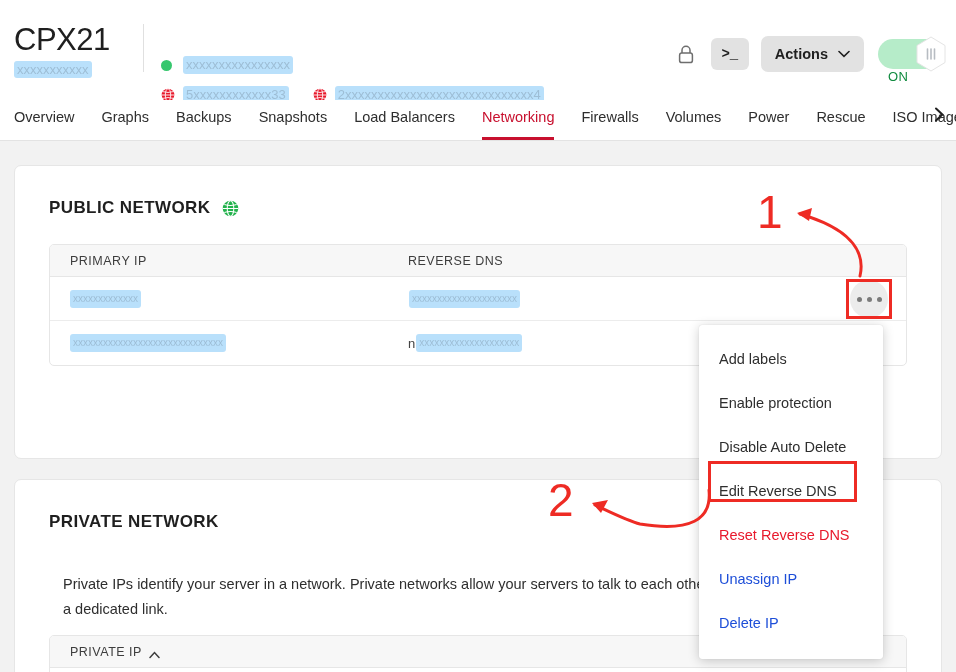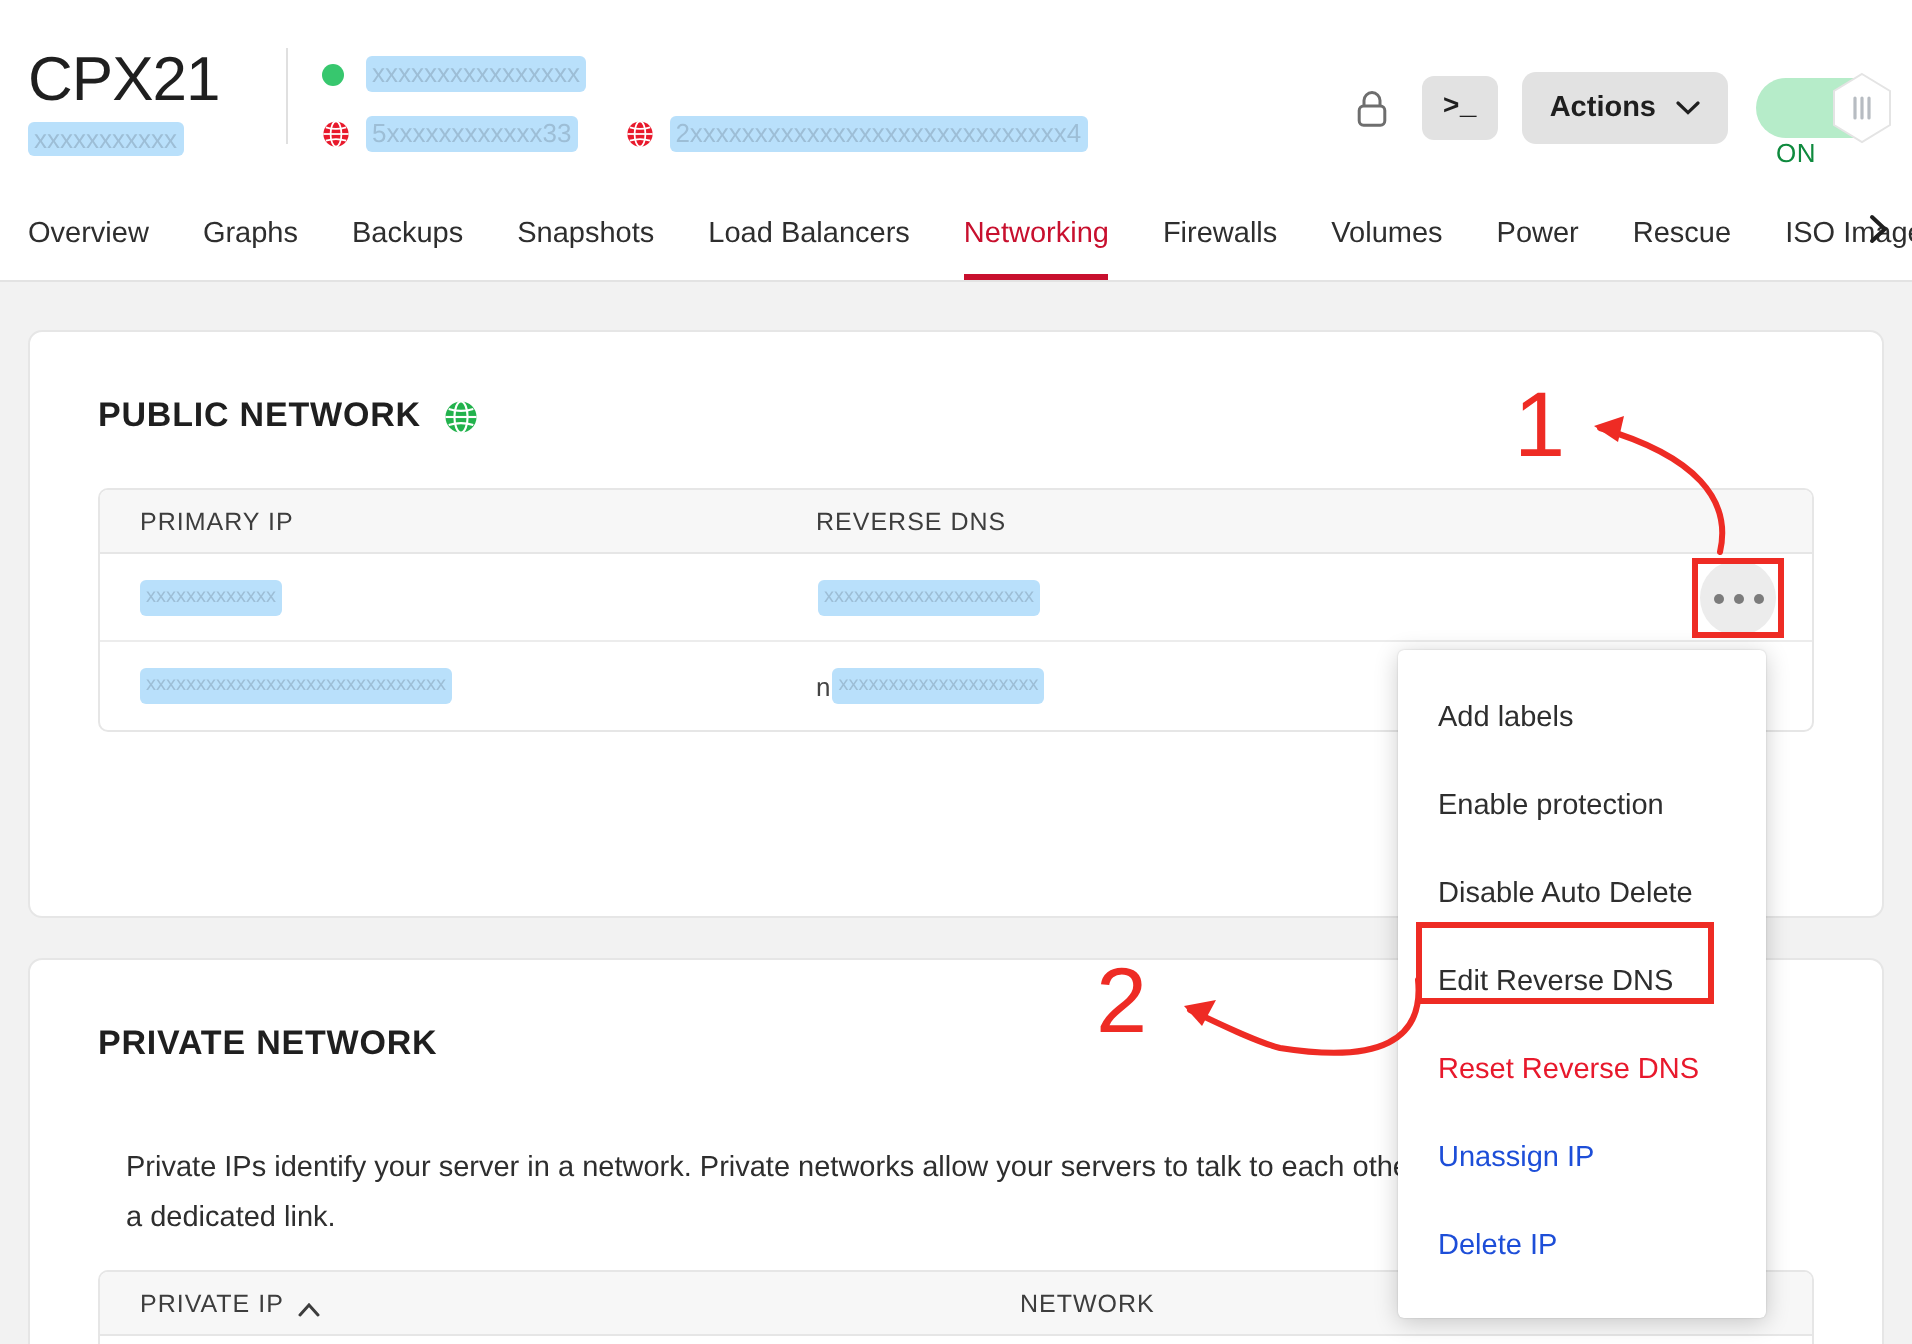--- a/index.html
+++ b/index.html
@@ -25,21 +25,21 @@
   }
   .redact {
     display:inline-block; background:#b9e0fb; border-radius:3px;
     color:rgba(60,70,80,0.22); overflow:hidden; white-space:nowrap;
     vertical-align:middle;
   }
   .redact.sub { height:17px; font-size:13px; line-height:17px; padding:0 3px; margin-top:3px; }
   .divider-v { position:absolute; left:143px; top:24px; width:1px; height:48px; background:#e0e0e0; }
 
   .meta { position:absolute; left:161px; top:26px; }
-  .meta-row { display:flex; align-items:center; height:22px; }
+  .meta-row { display:flex; align-items:center; height:22px;margin-top:28px; }
   .meta-row + .meta-row { margin-top:8px; }
   .status-dot { width:11px; height:11px; border-radius:50%; background:#37c76e; margin-right:11px; flex:none; }
   .globe { width:14px; height:14px; margin-right:8px; flex:none; }
   .meta-redact { height:18px; line-height:18px; font-size:13px; padding:0 3px; }
   .meta-group { display:flex; align-items:center; }
   .meta-group + .meta-group { margin-left:24px; }
 
   .header-actions { position:absolute; right:14px; top:36px; display:flex; align-items:center; }
   .lock-btn { width:22px; height:26px; display:flex; align-items:center; justify-content:center; margin-right:14px; cursor:pointer; }
   .console-btn {
@@ -315,21 +315,20 @@
     <div class="section-desc">Private IPs identify your server in a network. Private networks allow your servers to talk to each other over a dedicated link.</div>
 
     <div class="tbl" id="private-tbl">
       <div class="tbl-head">
         <div class="th sortable" style="width:440px;">
           <span>PRIVATE IP</span>
           <svg class="sort-caret" width="11" height="8" viewBox="0 0 11 8">
             <path d="M1 6.5 L5.5 1.5 L10 6.5" fill="none" stroke="#3d3d3d" stroke-width="1.5" stroke-linecap="round"></path>
           </svg>
         </div>
-        <div class="th" style="flex:1;">NETWORK</div>
       </div>
       <div class="tbl-row"></div>
     </div>
   </div>
 
   <div class="menu">
     <div class="menu-item">Add labels</div>
     <div class="menu-item">Enable protection</div>
     <div class="menu-item">Disable Auto Delete</div>
     <div class="menu-item">Edit Reverse DNS</div>

